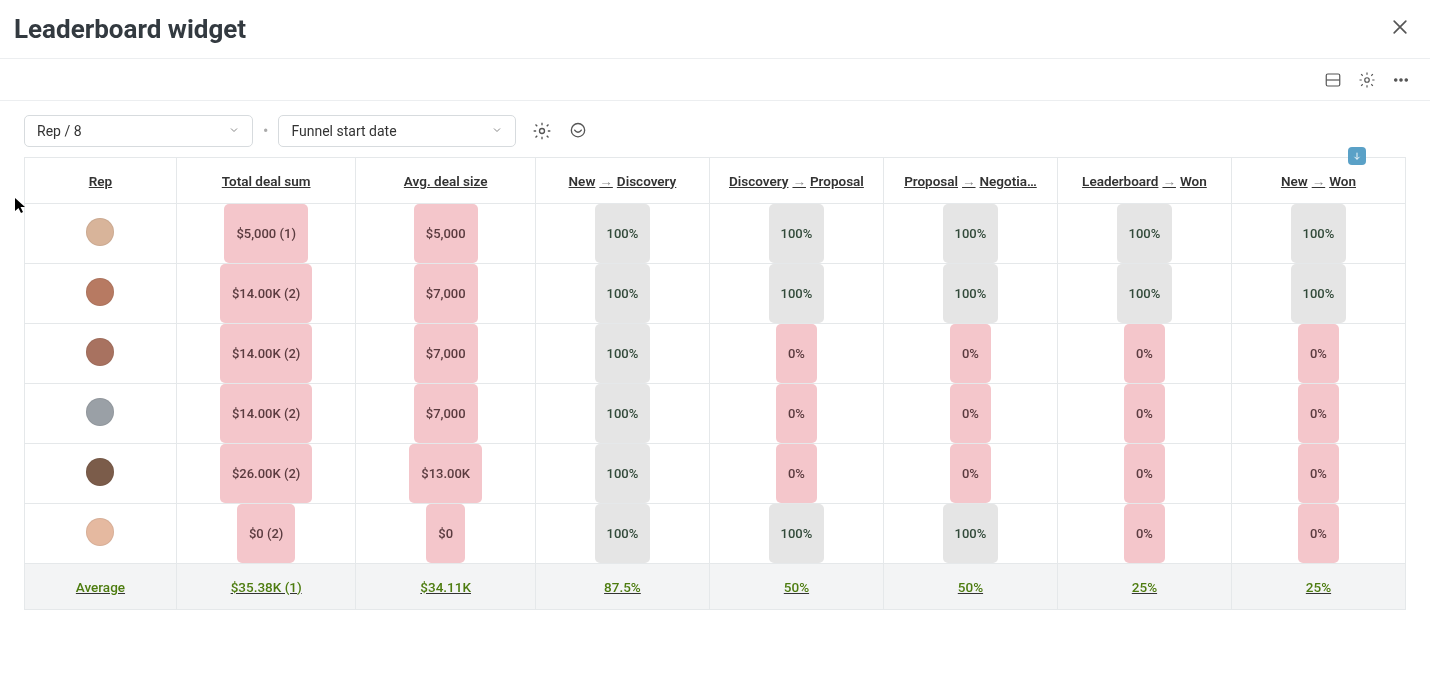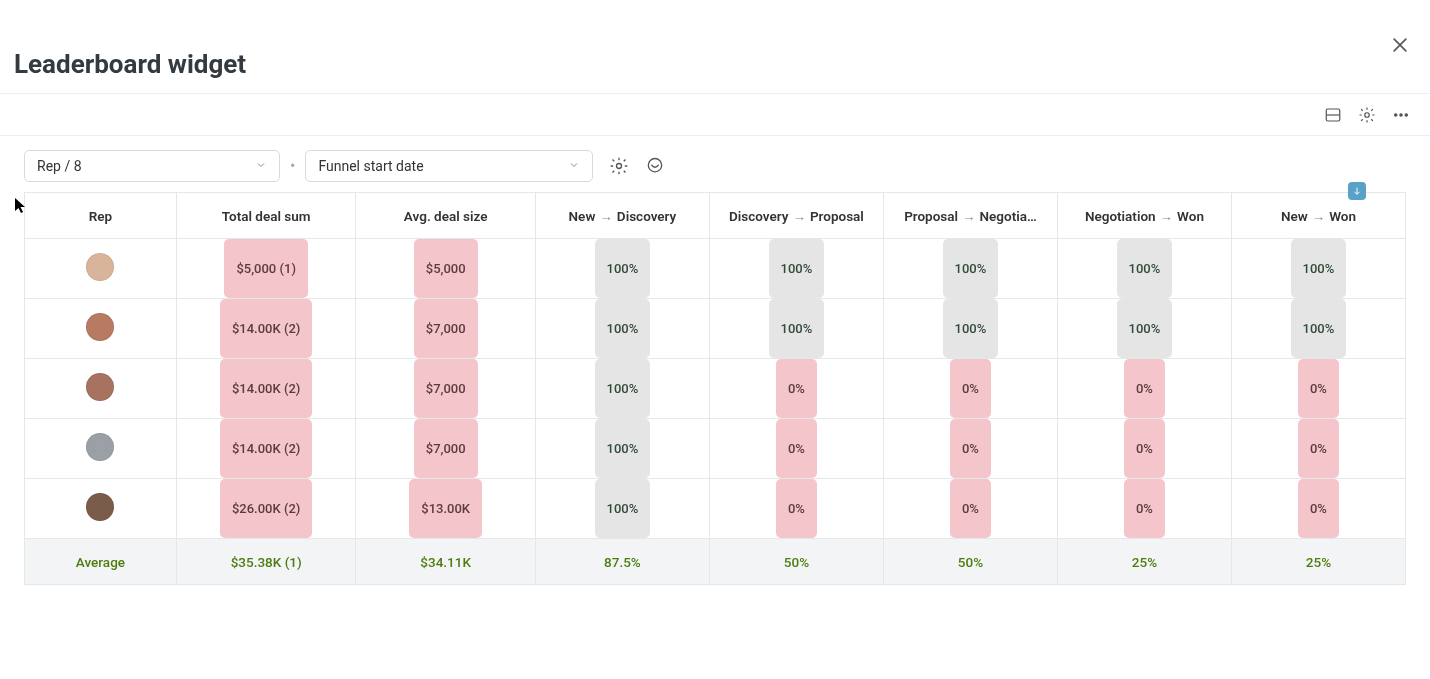--- a/index.html
+++ b/index.html
@@ -1,34 +1,34 @@
 <!DOCTYPE html>
 <html><head>
 <meta charset="utf-8">
 <style>
 * { box-sizing: border-box; margin: 0; padding: 0; }
 body { font-family: -apple-system, BlinkMacSystemFont, "Segoe UI", Roboto, Helvetica, Arial, sans-serif; background: #fff; color: #333; width: 1430px; }
 .header { display: flex; align-items: center; justify-content: space-between; padding: 14px 20px 14px 14px; border-bottom: 1px solid #eceef0; }
-.title { font-size: 26px; font-weight: 700; color: #333a40; margin-top: 35px; }
+.title { font-size: 26px; font-weight: 700; color: #333a40; }
 .close-btn { cursor: pointer; color: #555; }
 .close-btn svg { width: 20px; height: 20px; stroke: #555; stroke-width: 2; }
 .toolbar-row { display: flex; justify-content: flex-end; align-items: center; gap: 16px; padding: 8px 20px; border-bottom: 1px solid #eceef0; height: 42px; }
 .icon-btn { cursor: pointer; color: #555; display: inline-flex; }
 .icon-btn svg { width: 18px; height: 18px; stroke: #555; fill: none; stroke-width: 1.6; }
 .controls { display: flex; align-items: center; gap: 10px; padding: 14px 24px 10px 24px; }
 .select { display: flex; align-items: center; justify-content: space-between; border: 1px solid #d7dbde; border-radius: 5px; padding: 7px 12px; background: #fff; color: #333; font-size: 14px; cursor: pointer; }
 .select .chev { margin-left: 20px; color: #888; }
 .select .chev svg { width:12px; height:12px; stroke:#888; stroke-width:2; fill:none;}
-.sel1 { width: 256px; }
-.sel2 { width: 288px; }
+.sel1 { width: 229px; }
+.sel2 { width: 238px; }
 .dot-sep { color: #aaa; font-size: 16px; line-height: 1; }
 .ctrl-icon { cursor: pointer; color: #555; display:inline-flex; margin-left:6px;}
 .ctrl-icon svg { width: 20px; height: 20px; stroke: #555; fill: none; stroke-width: 1.6; }
 .table-wrap { padding: 0 24px 20px 24px; position: relative; }
-table { border-collapse: collapse; width: 100%; table-layout: fixed; }
+table { border-collapse: collapse; width: 100%; table-layout: fixed; text-decoration: underline; }
 th, td { border: 1px solid #e5e8ea; text-align: center; vertical-align: middle; height: 46px; font-size: 13.5px; color: #333; overflow: hidden; white-space: nowrap; text-overflow: ellipsis; }
 th { font-weight: 600; background: #fff; }
 th .arrow-sep { color: #888; margin: 0 4px; }
 .col-rep { width: 11%; }
 .col-sum { width: 13%; }
 .col-avg { width: 13%; }
 .badge { display: inline-block; padding: 22px 12px; border-radius: 5px; font-size: 13px; font-weight: 500; }
 .badge-pink { background: #f4c6cb; color: #5a3b3f; }
 .badge-green { background: #e5e5e5; color: #324a3a; }
 .avatar { width: 28px; height: 28px; border-radius: 50%; display: inline-block; background: #d4bba6; border: 1px solid rgba(0,0,0,0.06); }
@@ -117,21 +117,21 @@
         <col>
     </colgroup>
     <thead>
       <tr>
         <th>Rep</th>
         <th>Total deal sum</th>
         <th>Avg. deal size</th>
         <th><span>New</span><span class="arrow-sep">→</span><span>Discovery</span></th>
         <th><span>Discovery</span><span class="arrow-sep">→</span><span>Proposal</span></th>
         <th><span>Proposal</span><span class="arrow-sep">→</span><span>Negotia…</span></th>
-        <th><span>Negotiation</span><span class="arrow-sep">→</span><span>Won</span></th>
+        <th><span>Leaderboard</span><span class="arrow-sep">→</span><span>Won</span></th>
         <th><span>New</span><span class="arrow-sep">→</span><span>Won</span></th>
       </tr>
     </thead>
     <tbody id="tbody">
         <tr>
           <td><span class="avatar" style="background: rgb(216, 180, 154);"></span></td>
           <td><span class="badge badge-pink">$5,000 (1)</span></td>
           <td><span class="badge badge-pink">$5,000</span></td>
           <td><span class="badge badge-green">100%</span></td>
           <td><span class="badge badge-green">100%</span></td>
@@ -169,20 +169,30 @@
           <td><span class="badge badge-pink">0%</span></td>
           <td><span class="badge badge-pink">0%</span></td>
         </tr>
         <tr>
           <td><span class="avatar" style="background: rgb(123, 92, 74);"></span></td>
           <td><span class="badge badge-pink">$26.00K (2)</span></td>
           <td><span class="badge badge-pink">$13.00K</span></td>
           <td><span class="badge badge-green">100%</span></td>
           <td><span class="badge badge-pink">0%</span></td>
           <td><span class="badge badge-pink">0%</span></td>
+          <td><span class="badge badge-pink">0%</span></td>
+          <td><span class="badge badge-pink">0%</span></td>
+        </tr>
+        <tr>
+          <td><span class="avatar" style="background: rgb(229, 185, 160);"></span></td>
+          <td><span class="badge badge-pink">$0 (2)</span></td>
+          <td><span class="badge badge-pink">$0</span></td>
+          <td><span class="badge badge-green">100%</span></td>
+          <td><span class="badge badge-green">100%</span></td>
+          <td><span class="badge badge-green">100%</span></td>
           <td><span class="badge badge-pink">0%</span></td>
           <td><span class="badge badge-pink">0%</span></td>
         </tr>
       </tbody>
     <tfoot>
       <tr>
         <td>Average</td>
         <td>$35.38K (1)</td>
         <td>$34.11K</td>
         <td>87.5%</td>

